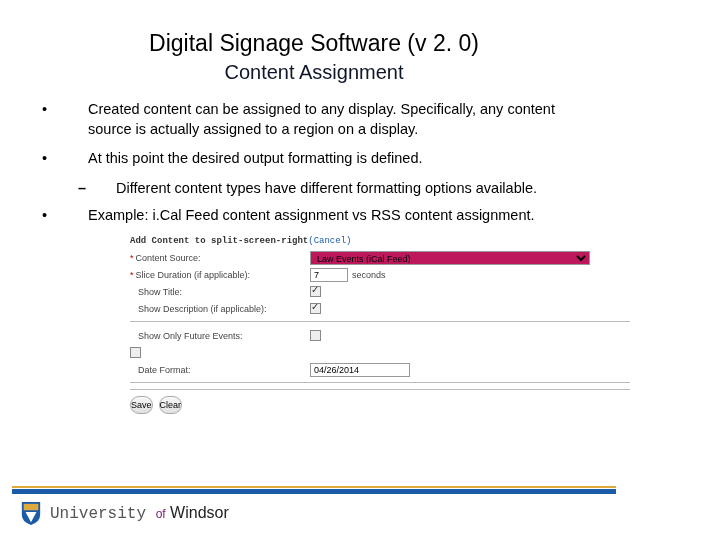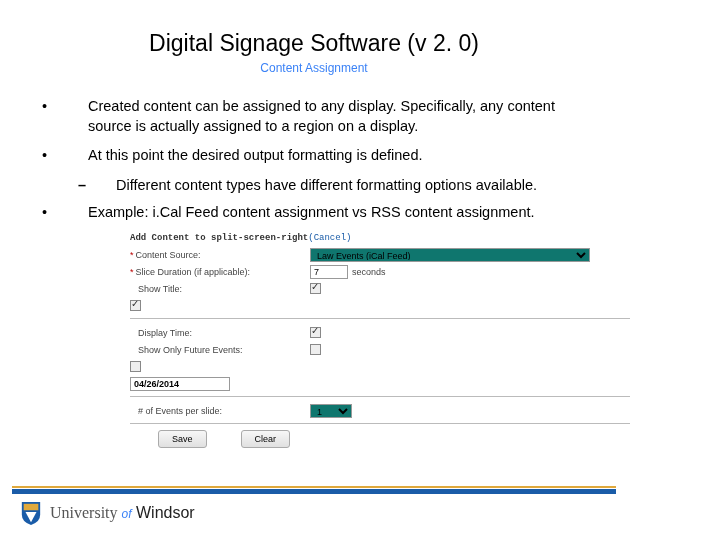--- a/index.html
+++ b/index.html
@@ -1,51 +1,51 @@
 <!DOCTYPE html>
 <html><head>
 <meta charset="utf-8">
 <style>
   * { box-sizing: border-box; margin: 0; padding: 0; }
   html, body { width: 720px; height: 540px; font-family: Arial, Helvetica, sans-serif; background: #fff; }
   .slide { width: 628px; height: 540px; position: relative; padding: 30px 40px 0 40px; }
   .title { font-size: 23px; text-align: center; margin-bottom: 4px; color: #000; }
-  .subtitle { font-size: 12px; text-align: center; margin-bottom: 22px; color: #3b82f6; }
+  .subtitle { font-size: 20px; text-align: center; margin-bottom: 16px; color: #0f172a; }
   .bullets { font-size: 14.5px; color: #000; line-height: 1.35; }
   .b1 { display: flex; margin-bottom: 10px; }
   .b1 .dot { width: 20px; flex: 0 0 20px; text-align: left; padding-left: 2px; }
   .b1 .txt { flex: 1; margin-left: 28px; }
   .b2 { display: flex; margin: 4px 0 8px 38px; }
   .b2 .dash { width: 22px; flex: 0 0 22px; font-weight: bold; }
   .b2 .txt { flex: 1; margin-left: 16px; }
   .form-img { margin: 4px 0 0 90px; width: 500px; font-size: 9px; color: #444; font-family: Tahoma, Arial, sans-serif; }
   .form-header { font-weight: bold; color: #333; margin-bottom: 4px; font-family: Liberation Mono, monospace; }
   .form-header a { color: #1a5ca8; font-weight: normal; }
   .form-row { display: flex; align-items: center; min-height: 16px; margin-bottom: 1px; }
   .form-row .lbl { width: 180px; flex: 0 0 180px; display: flex; }
   .form-row .lbl .star { color: #b00; margin-right: 2px; }
   .form-row .ctrl { flex: 1; display: flex; align-items: center; gap: 4px; }
   .hr { border-top: 1px solid #bbb; margin: 4px 0 6px 0; }
-  .sel { border: 1px solid #999; background: #0f766e; font-size: 9px; padding: 1px 2px; height: 14px; }
+  .sel { border: 1px solid #999; background: #be185d; font-size: 9px; padding: 1px 2px; height: 14px; }
   .sel.long { width: 280px; }
   .sel.short { width: 42px; }
   .tbox { border: 1px solid #999; background: #fff; font-size: 9px; padding: 1px 3px; height: 14px; }
   .tbox.w40 { width: 38px; }
-  .tbox.w100 { width: 100px; font-weight: bold; }
+  .tbox.w100 { width: 100px; }
   .cb { width: 11px; height: 11px; border: 1px solid #888; background: #eee; display: inline-block; position: relative; }
   .cb.checked::after { content: "✓"; position: absolute; top: -3px; left: 0px; font-size: 10px; color: #333; }
-  .btn { border: 1px solid #aaa; background: linear-gradient(#f7f7f7,#e0e0e0); font-size: 9px; padding: 3px 13px; border-radius: 3px; cursor: pointer; margin-left: 28px; }
+  .btn { border: 1px solid #aaa; background: linear-gradient(#f7f7f7,#e0e0e0); font-size: 9px; padding: 3px 0; border-radius: 9px; cursor: pointer; }
   .btns { display: flex; gap: 6px; margin-top: 6px; }
   .footer { position: absolute; bottom: 0; left: 0; right: 0; height: 54px; }
   .footer .rule1 { border-top: 2px solid #e0a93c; margin: 0 12px; }
   .footer .rule2 { border-top: 5px solid #1a5ca8; margin: 1px 12px 0 12px; }
   .footer .logo-row { display: flex; align-items: center; gap: 8px; margin: 6px 0 0 20px; }
   .shield { width: 22px; height: 26px; }
   .uniname { font-size: 16px; color: #333; }
-  .uniname .uni { font-family: Liberation Serif, serif; color: #555; }
+  .uniname .uni { font-family: Liberation Mono, monospace; color: #555; }
   .uniname .win { font-weight: normal; color: #222; }
 </style>
 </head>
 <body>
 
 <div class="slide">
   <div class="title">Digital Signage Software (v 2. 0)</div>
   <div class="subtitle">Content Assignment</div>
 
   <div class="bullets">
@@ -94,83 +94,73 @@
     <div class="form-row">
       <div class="lbl">
           <span style="width:8px"></span>
           <span>Show Title:</span>
         </div>
       <div class="ctrl">
           <span class="cb checked"></span>
         </div>
     </div>
     <div class="form-row">
+      <div class="lbl">
+          <span style="width:8px"></span>
+          <span>Show Description (if applicable):</span>
+        </div>
       <div class="ctrl">
           <span class="cb checked"></span>
         </div>
     </div>
 
     <div class="hr"></div>
 
-    <div class="form-row">
-      <div class="lbl">
-          <span style="width:8px"></span>
-          <span>Display Time:</span>
-        </div>
-      <div class="ctrl">
-          <span class="cb checked"></span>
-        </div>
-    </div>
     <div class="form-row">
       <div class="lbl">
           <span style="width:8px"></span>
           <span>Show Only Future Events:</span>
         </div>
       <div class="ctrl">
           <span class="cb"></span>
         </div>
     </div>
     <div class="form-row">
       <div class="ctrl">
           <span class="cb"></span>
         </div>
     </div>
     <div class="form-row">
+      <div class="lbl">
+          <span style="width:8px"></span>
+          <span>Date Format:</span>
+        </div>
       <div class="ctrl">
           <input class="tbox w100" value="04/26/2014" style="">
         </div>
     </div>
 
     <div class="hr"></div>
 
-    <div class="form-row">
-      <div class="lbl">
-          <span style="width:8px"></span>
-          <span># of Events per slide:</span>
-        </div>
-      <div class="ctrl">
-          <select class="sel short"><option>1</option></select>
-        </div>
-    </div>
 
     <div class="hr"></div>
 
     <div class="btns">
       <button class="btn">Save</button>
       <button class="btn">Clear</button>
     </div>
   </div>
 
   <div class="footer">
     <div class="rule1"></div>
     <div class="rule2"></div>
     <div class="logo-row">
       <svg class="shield" viewBox="0 0 24 28">
         <path d="M2 2 L22 2 L22 16 Q22 24 12 27 Q2 24 2 16 Z" fill="#1a5ca8"></path>
         <path d="M4 4 L20 4 L20 11 L4 11 Z" fill="#e0a93c"></path>
         <path d="M6 13 L18 13 L12 24 Z" fill="#fff"></path>
       </svg>
       <div class="uniname">
-        <span class="uni">University</span><span class="uni" style="font-style:italic"> </span><span style="font-style:italic;font-size:12px;color:#3b82f6">of</span><span> </span><span class="win">Windsor</span>
+        <span class="uni">University</span><span class="uni" style="font-style:italic"> </span><span style="font-size:12px;color:#701a75">of</span><span> </span><span class="win">Windsor</span>
       </div>
     </div>
   </div>
 </div>
 
 </body></html>

